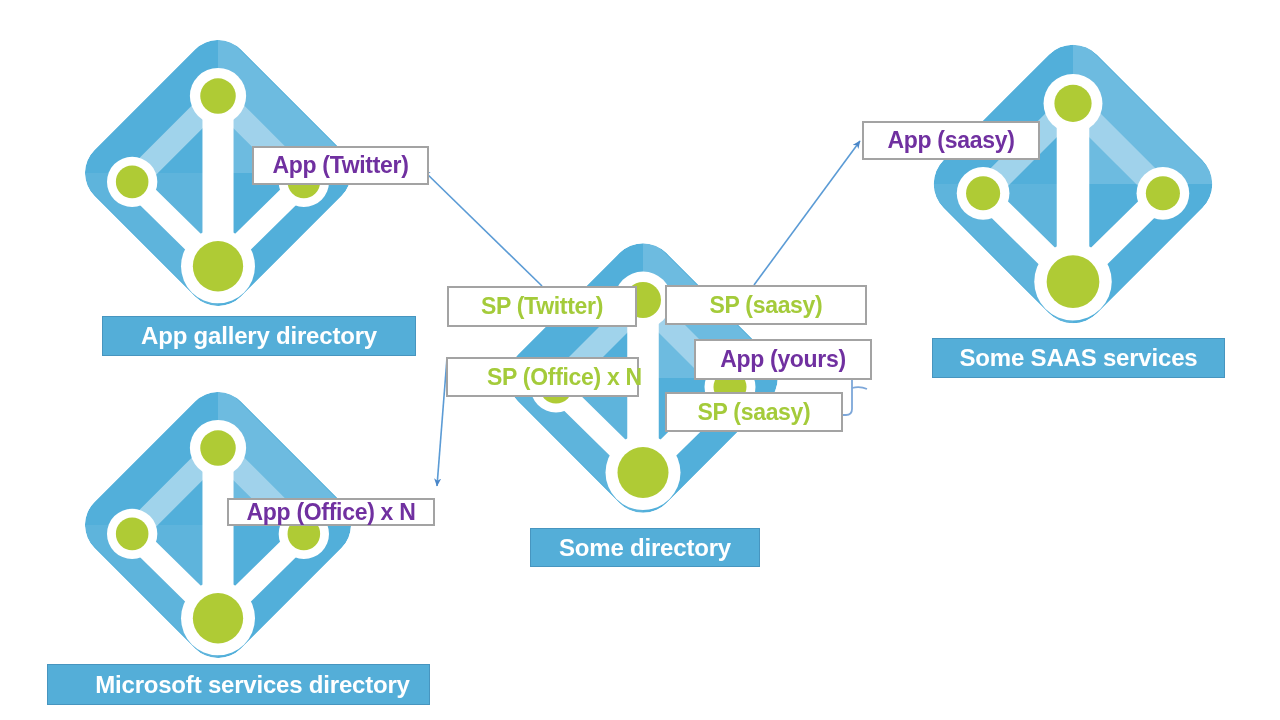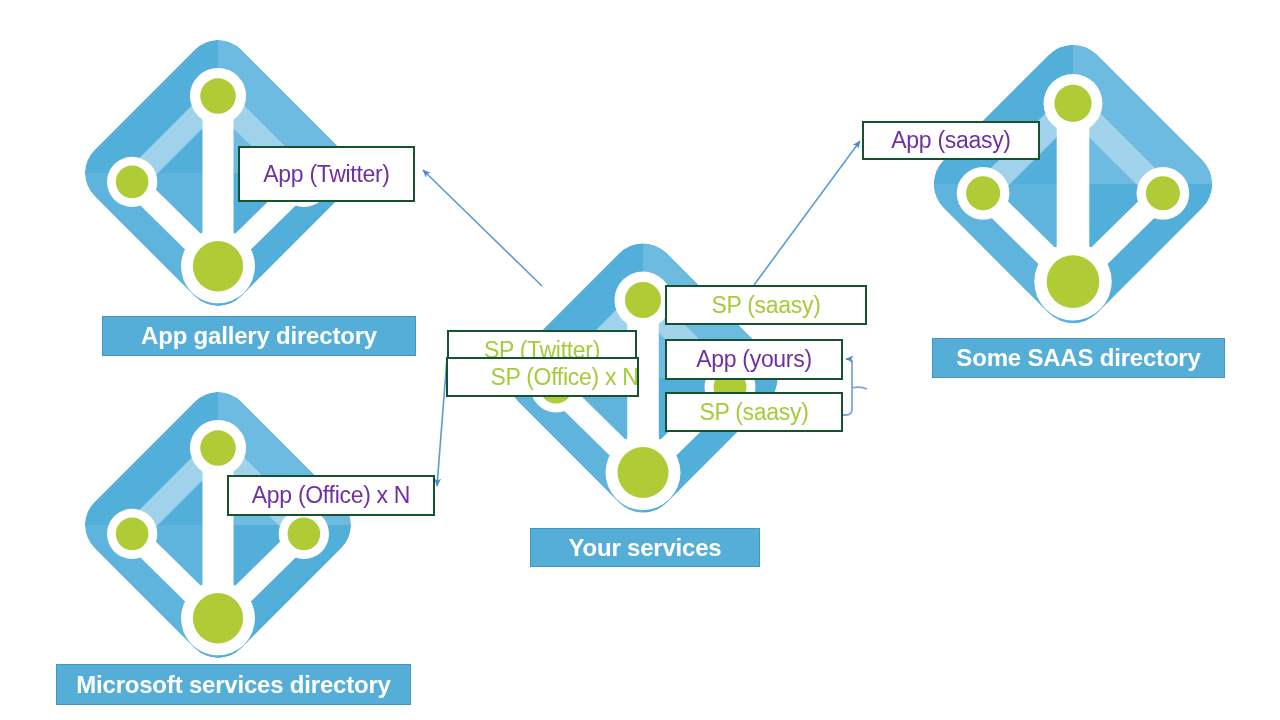--- a/index.html
+++ b/index.html
@@ -8,22 +8,22 @@
     font-family:"Liberation Sans", sans-serif;
   }
   .dir-icon{position:absolute;}
   .dir-icon svg{display:block;width:100%;height:100%;}
   .dir-label{
     position:absolute;background:#54AED8;border:1px solid #4795BF;color:#ffffff;
     font-weight:bold;font-size:24px;display:flex;align-items:center;justify-content:center;
     letter-spacing:-0.2px;white-space:nowrap;
   }
   .node-box{
-    position:absolute;background:#ffffff;border:2px solid #14532d;box-sizing:border-box;
-    display:flex;align-items:center;justify-content:center;font-weight:normal;font-size:23px;
+    position:absolute;background:#ffffff;border:2px solid #a3a3a3;box-sizing:border-box;
+    display:flex;align-items:center;justify-content:center;font-weight:bold;font-size:23px;
     letter-spacing:-0.3px;white-space:nowrap;
   }
   .app-text{color:#7030A0;}
   .sp-text{color:#A4CB3A;}
   #connector-layer{position:absolute;left:0;top:0;width:1280px;height:720px;pointer-events:none;}
 </style>
 </head>
 <body>
 
 <div id="stage">
@@ -71,39 +71,39 @@
         <use href="#aad-sym"></use>
       </svg>
   </div>
   <div class="dir-icon" style="left:918px;top:29px;width:310px;height:310px;">
     <svg viewBox="0 0 200 200">
         <use href="#aad-sym"></use>
       </svg>
   </div>
 
   <div class="dir-label" style="left:65px;top:316px;width:312px;height:38px;margin-left:37px;">App gallery directory</div>
-  <div class="dir-label" style="left:56px;top:664px;width:353px;height:39px;">Microsoft services directory</div>
-  <div class="dir-label" style="left:530px;top:528px;width:228px;height:37px;">Your services</div>
-  <div class="dir-label" style="left:932px;top:338px;width:291px;height:38px;">Some SAAS directory</div>
+  <div class="dir-label" style="left:47px;top:664px;width:353px;height:39px;padding-left:28px;">Microsoft services directory</div>
+  <div class="dir-label" style="left:530px;top:528px;width:228px;height:37px;">Some directory</div>
+  <div class="dir-label" style="left:932px;top:338px;width:291px;height:38px;">Some SAAS services</div>
 
   <svg id="connector-layer">
     <defs>
       <marker id="ah" markerWidth="10" markerHeight="9" refX="7.5" refY="3.5" orient="auto" markerUnits="userSpaceOnUse">
         <path d="M0,0 L8,3.5 L0,7 L2.3,3.5 Z" fill="#4A86C8"></path>
       </marker>
     </defs>
     <line x1="542" y1="286" x2="423" y2="170" stroke="#5B9BD5" stroke-width="1.6" marker-end="url(#ah)"></line>
     <line x1="754" y1="285" x2="860" y2="141" stroke="#5B9BD5" stroke-width="1.6" marker-end="url(#ah)"></line>
     <line x1="447" y1="358" x2="437" y2="486" stroke="#5B9BD5" stroke-width="1.6" marker-end="url(#ah)"></line>
     <path d="M843,415 L846,415 Q852,415 852,409 L852,364 Q852,359 848,359 L846,359" fill="none" stroke="#7DA7D9" stroke-width="1.8" marker-end="url(#ah)"></path>
     <path d="M852,388 Q860,386 867,389" fill="none" stroke="#7DA7D9" stroke-width="1.8"></path>
   </svg>
 
-  <div class="node-box app-text" style="left:238px;top:146px;width:177px;height:56px;">App (Twitter)</div>
+  <div class="node-box app-text" style="left:252px;top:146px;width:177px;height:39px;">App (Twitter)</div>
   <div class="node-box app-text" style="left:862px;top:121px;width:178px;height:39px;">App (saasy)</div>
-  <div class="node-box sp-text" style="left:447px;top:286px;width:190px;height:41px;margin-top:44px;">SP (Twitter)</div>
+  <div class="node-box sp-text" style="left:447px;top:286px;width:190px;height:41px;">SP (Twitter)</div>
   <div class="node-box sp-text" style="left:665px;top:285px;width:202px;height:40px;">SP (saasy)</div>
   <div class="node-box sp-text" style="left:446px;top:357px;width:193px;height:40px;padding-left:44px;">SP (Office) x N</div>
-  <div class="node-box app-text" style="left:665px;top:339px;width:178px;height:41px;">App (yours)</div>
+  <div class="node-box app-text" style="left:694px;top:339px;width:178px;height:41px;">App (yours)</div>
   <div class="node-box sp-text" style="left:665px;top:392px;width:178px;height:40px;">SP (saasy)</div>
-  <div class="node-box app-text" style="left:227px;top:475px;width:208px;height:41px;">App (Office) x N</div>
+  <div class="node-box app-text" style="left:227px;top:498px;width:208px;height:28px;">App (Office) x N</div>
 
 </div>
 
 </body></html>

